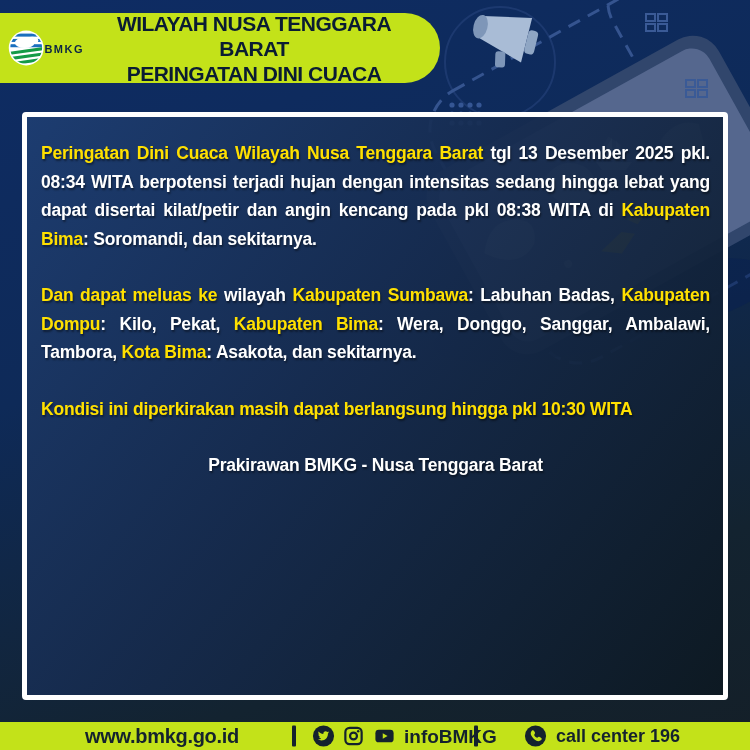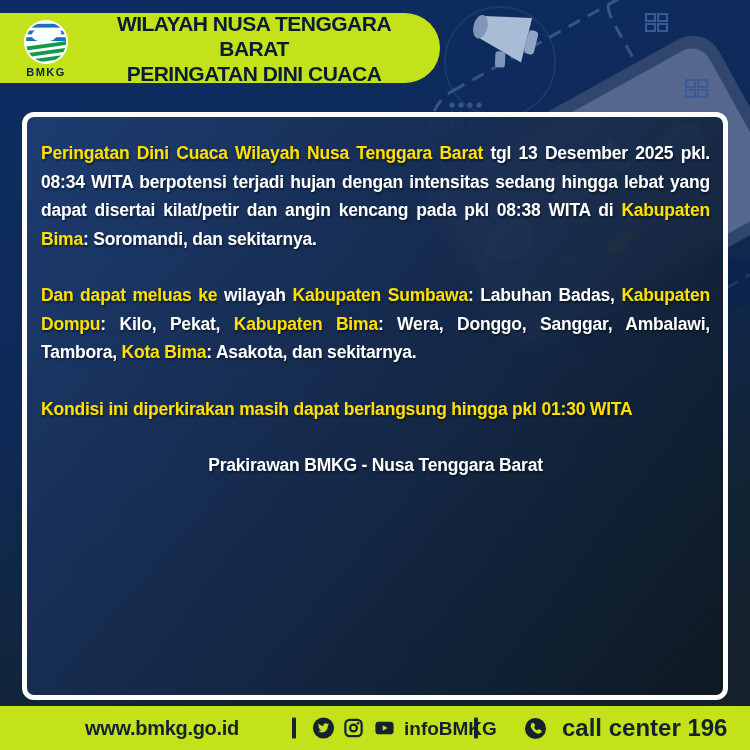--- a/index.html
+++ b/index.html
@@ -9,53 +9,53 @@
     font-family:"Liberation Sans",sans-serif;
   }
   
   .illustration{position:absolute;top:0;right:0;width:400px;height:430px;z-index:1;}
   
   .header-bar{
     position:absolute;left:0;top:13px;width:440px;height:70px;
     background:var(--green);border-radius:0 35px 35px 0;
     display:flex;align-items:center;z-index:3;
   }
-  .logo{width:76px;display:flex;flex-direction:column;align-items:center;margin-left:8px;text-align:right;}
+  .logo{width:76px;display:flex;flex-direction:row;align-items:center;margin-left:8px;text-align:right;}
   .logo svg{width:46px;height:46px;display:block;}
   .logo-label{font-size:11px;font-weight:bold;color:#0b2545;letter-spacing:1.5px;margin-top:1px;}
   .header-title{
     flex:1;text-align:center;color:#0a1c33;font-weight:bold;
     font-size:21px;line-height:25px;letter-spacing:-0.5px;padding-right:16px;
   }
   
   .panel{
     position:absolute;left:22px;top:112px;width:706px;height:588px;box-sizing:border-box;
-    border:5px solid #ffffff;border-radius:12px;z-index:2;
+    border:5px solid #ffffff;border-radius:4px;z-index:2;
     background:linear-gradient(128deg,rgba(30,62,114,0.90) 0%,rgba(22,43,78,0.93) 45%,rgba(13,25,34,0.96) 100%);
     padding:22px 13px 20px 14px;
   }
   .panel p{
     margin:0 0 28px 0;font-size:17.5px;font-weight:bold;line-height:28.5px;
     text-align:justify;letter-spacing:-0.2px;color:#ffffff;
     text-shadow:1px 2px 2px rgba(0,0,0,0.45);
   }
   .panel p:last-child{margin-bottom:0;text-align:center;}
   .seg-yellow{color:#ffe000;}
   .seg-white{color:#ffffff;}
   
   .footer{
-    position:absolute;left:0;bottom:0;width:750px;height:44px;
+    position:absolute;left:0;bottom:0;width:750px;height:28px;
     background:var(--green);z-index:3;color:#14222e;font-weight:bold;
   }
   .f-item{position:absolute;top:50%;transform:translateY(-50%);display:flex;align-items:center;}
   .f-website{left:85px;font-size:20px;letter-spacing:-0.3px;}
   .f-div1{left:292px;}
   .f-social{left:312px;gap:7px;font-size:19px;}
   .f-div2{left:474px;}
-  .f-call{left:524px;gap:15px;font-size:24px;}
+  .f-call{left:524px;gap:9px;font-size:18px;}
   .divider{width:4px;height:21px;background:#14222e;border-radius:1px;}
   .f-social svg,.f-call svg{display:block;}
   :root{--green:#c3e219;}
 </style>
 </head>
 <body>
 
 <svg class="illustration" viewBox="0 0 400 430">
 
   <circle cx="150" cy="62" r="55" fill="none" stroke="#27427c" stroke-width="2" opacity="0.6"></circle>
@@ -141,21 +141,21 @@
   </div>
   <div class="header-title">
     <div>WILAYAH NUSA TENGGARA BARAT</div>
     <div>PERINGATAN DINI CUACA</div>
   </div>
 </header>
 
 <main class="panel">
   <p><span class="seg-yellow">Peringatan Dini Cuaca Wilayah Nusa Tenggara Barat</span><span class="seg-white"> tgl 13 Desember 2025 pkl. 08:34 WITA berpotensi terjadi hujan dengan intensitas sedang hingga lebat yang dapat disertai kilat/petir dan angin kencang pada pkl 08:38 WITA di </span><span class="seg-yellow">Kabupaten Bima</span><span class="seg-white">: Soromandi, dan sekitarnya.</span></p>
   <p><span class="seg-yellow">Dan dapat meluas ke</span><span class="seg-white"> wilayah </span><span class="seg-yellow">Kabupaten Sumbawa</span><span class="seg-white">: Labuhan Badas, </span><span class="seg-yellow">Kabupaten Dompu</span><span class="seg-white">: Kilo, Pekat, </span><span class="seg-yellow">Kabupaten Bima</span><span class="seg-white">: Wera, Donggo, Sanggar, Ambalawi, Tambora, </span><span class="seg-yellow">Kota Bima</span><span class="seg-white">: Asakota, dan sekitarnya.</span></p>
-  <p><span class="seg-yellow">Kondisi ini diperkirakan masih dapat berlangsung hingga pkl 01:30 WITA</span></p>
+  <p><span class="seg-yellow">Kondisi ini diperkirakan masih dapat berlangsung hingga pkl 10:30 WITA</span></p>
   <p><span class="seg-white">Prakirawan BMKG - Nusa Tenggara Barat</span></p>
 </main>
 
 <footer class="footer">
   <span class="f-item f-website">www.bmkg.go.id</span>
   <span class="f-item f-div1">
       <span class="divider"></span>
     </span>
   <span class="f-item f-social">
     <svg width="23" height="23" viewBox="0 0 24 24">

